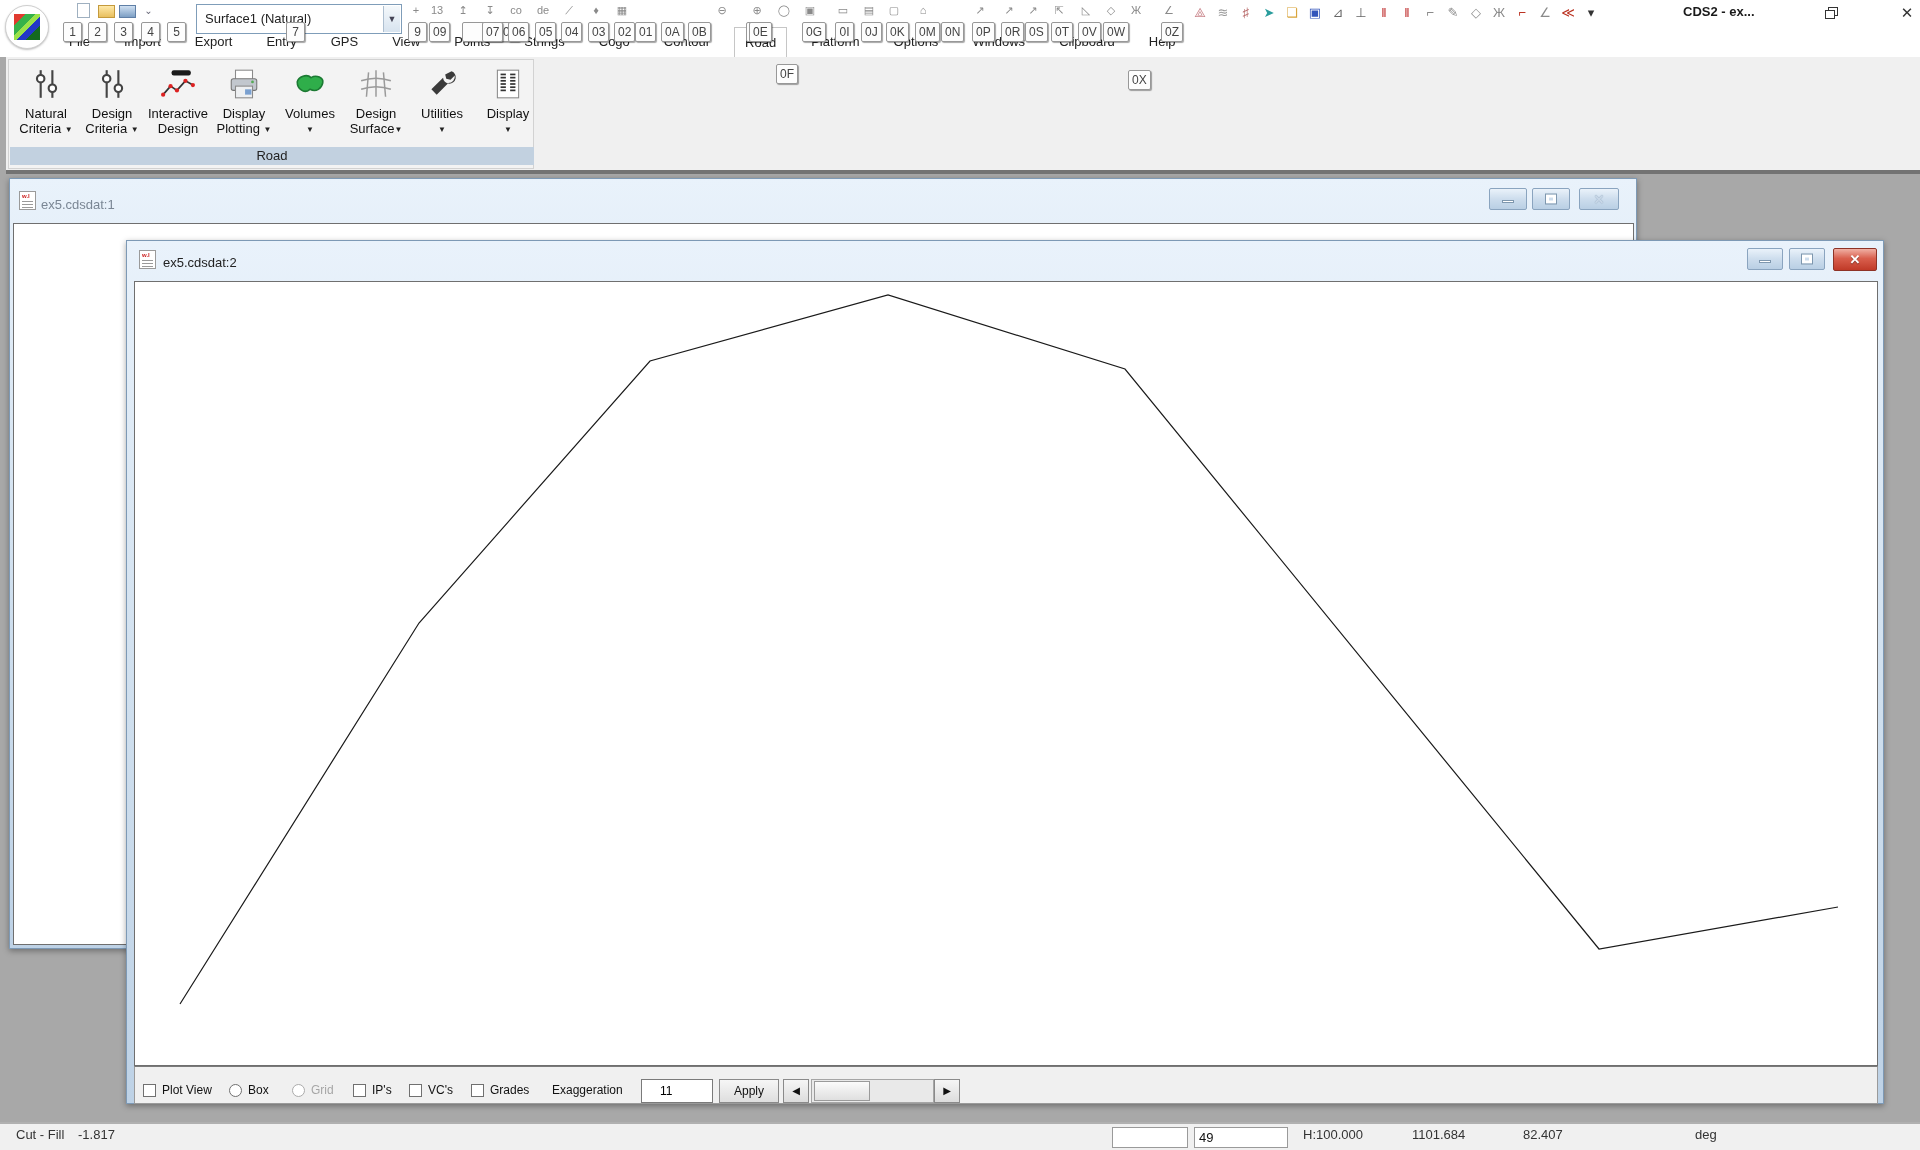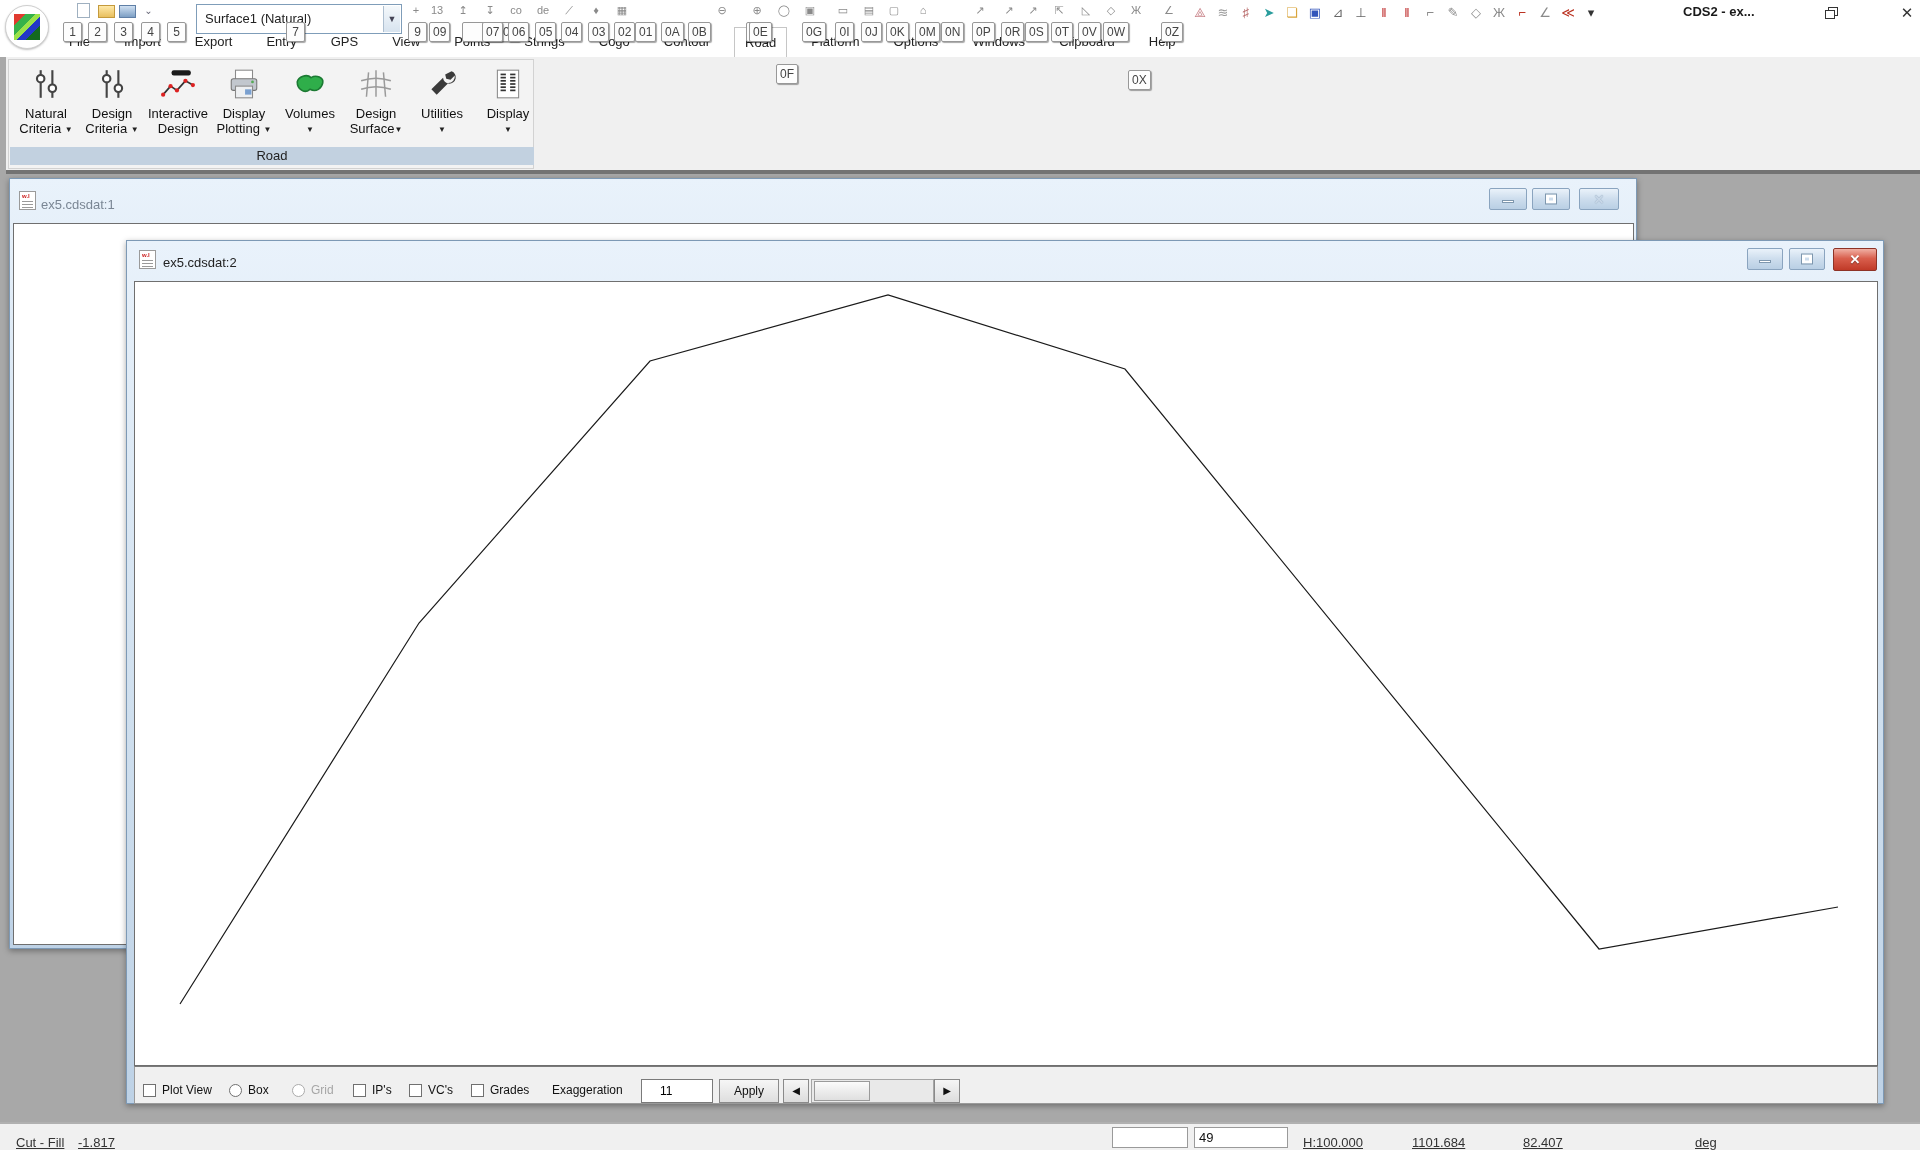--- a/index.html
+++ b/index.html
@@ -92,21 +92,21 @@
     border:1px solid #8a8a8a; font-size:12px; text-align:center; line-height:22px; }
   .sbtn { position:absolute; top:12px; width:26px; height:24px; background:linear-gradient(#f6f6f6,#dcdcdc);
     border:1px solid #8a8a8a; text-align:center; line-height:22px; font-size:10px; color:#111; }
   #scroll-track { position:absolute; top:12px; height:24px; background:#e9e9e9; border:1px solid #a5a5a5; }
   #scroll-thumb { position:absolute; top:1px; left:2px; width:56px; height:20px;
     background:linear-gradient(#fbfbfb,#dfdfdf); border:1px solid #9a9a9a; }
 
   
   #statusbar { position:absolute; left:0; top:1122px; width:1920px; height:28px; background:#f0f0f0;
     border-top:2px solid #b0b0b0; font-size:13px; color:#333; z-index:40; }
-  .sb-item { position:absolute; top:11px; white-space:nowrap;text-decoration:underline; }
+  .sb-item { position:absolute; top:3px; white-space:nowrap; }
   .sb-field { position:absolute; top:3px; height:21px; background:#fff; border:1px solid #9a9a9a;
     font-size:13px; color:#111; padding-left:4px; font-family:"Liberation Sans",sans-serif; }
 </style>
 </head>
 <body>
 
 <div id="chrome">
 
   <div id="logo">
     <div class="logo-square"></div>

